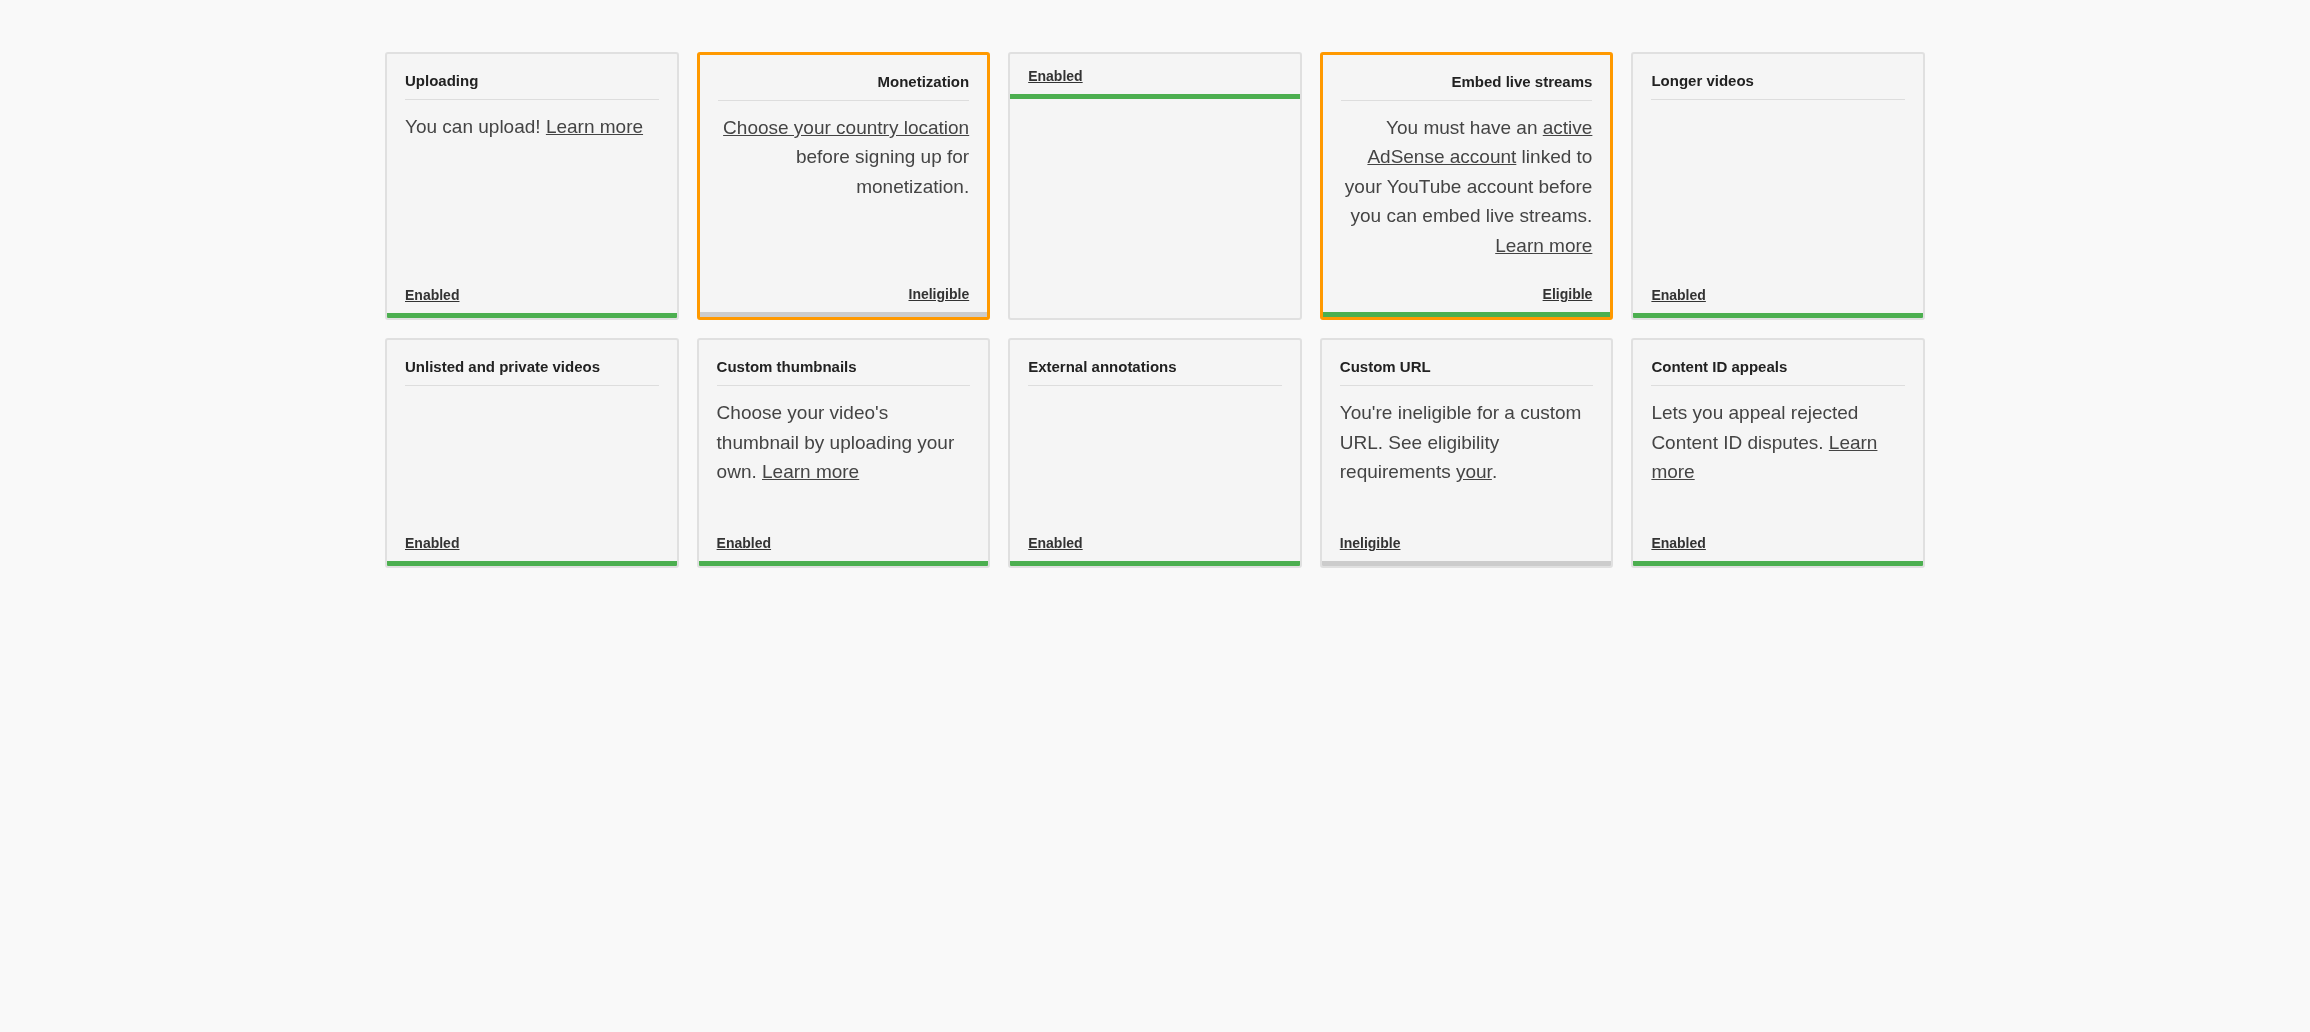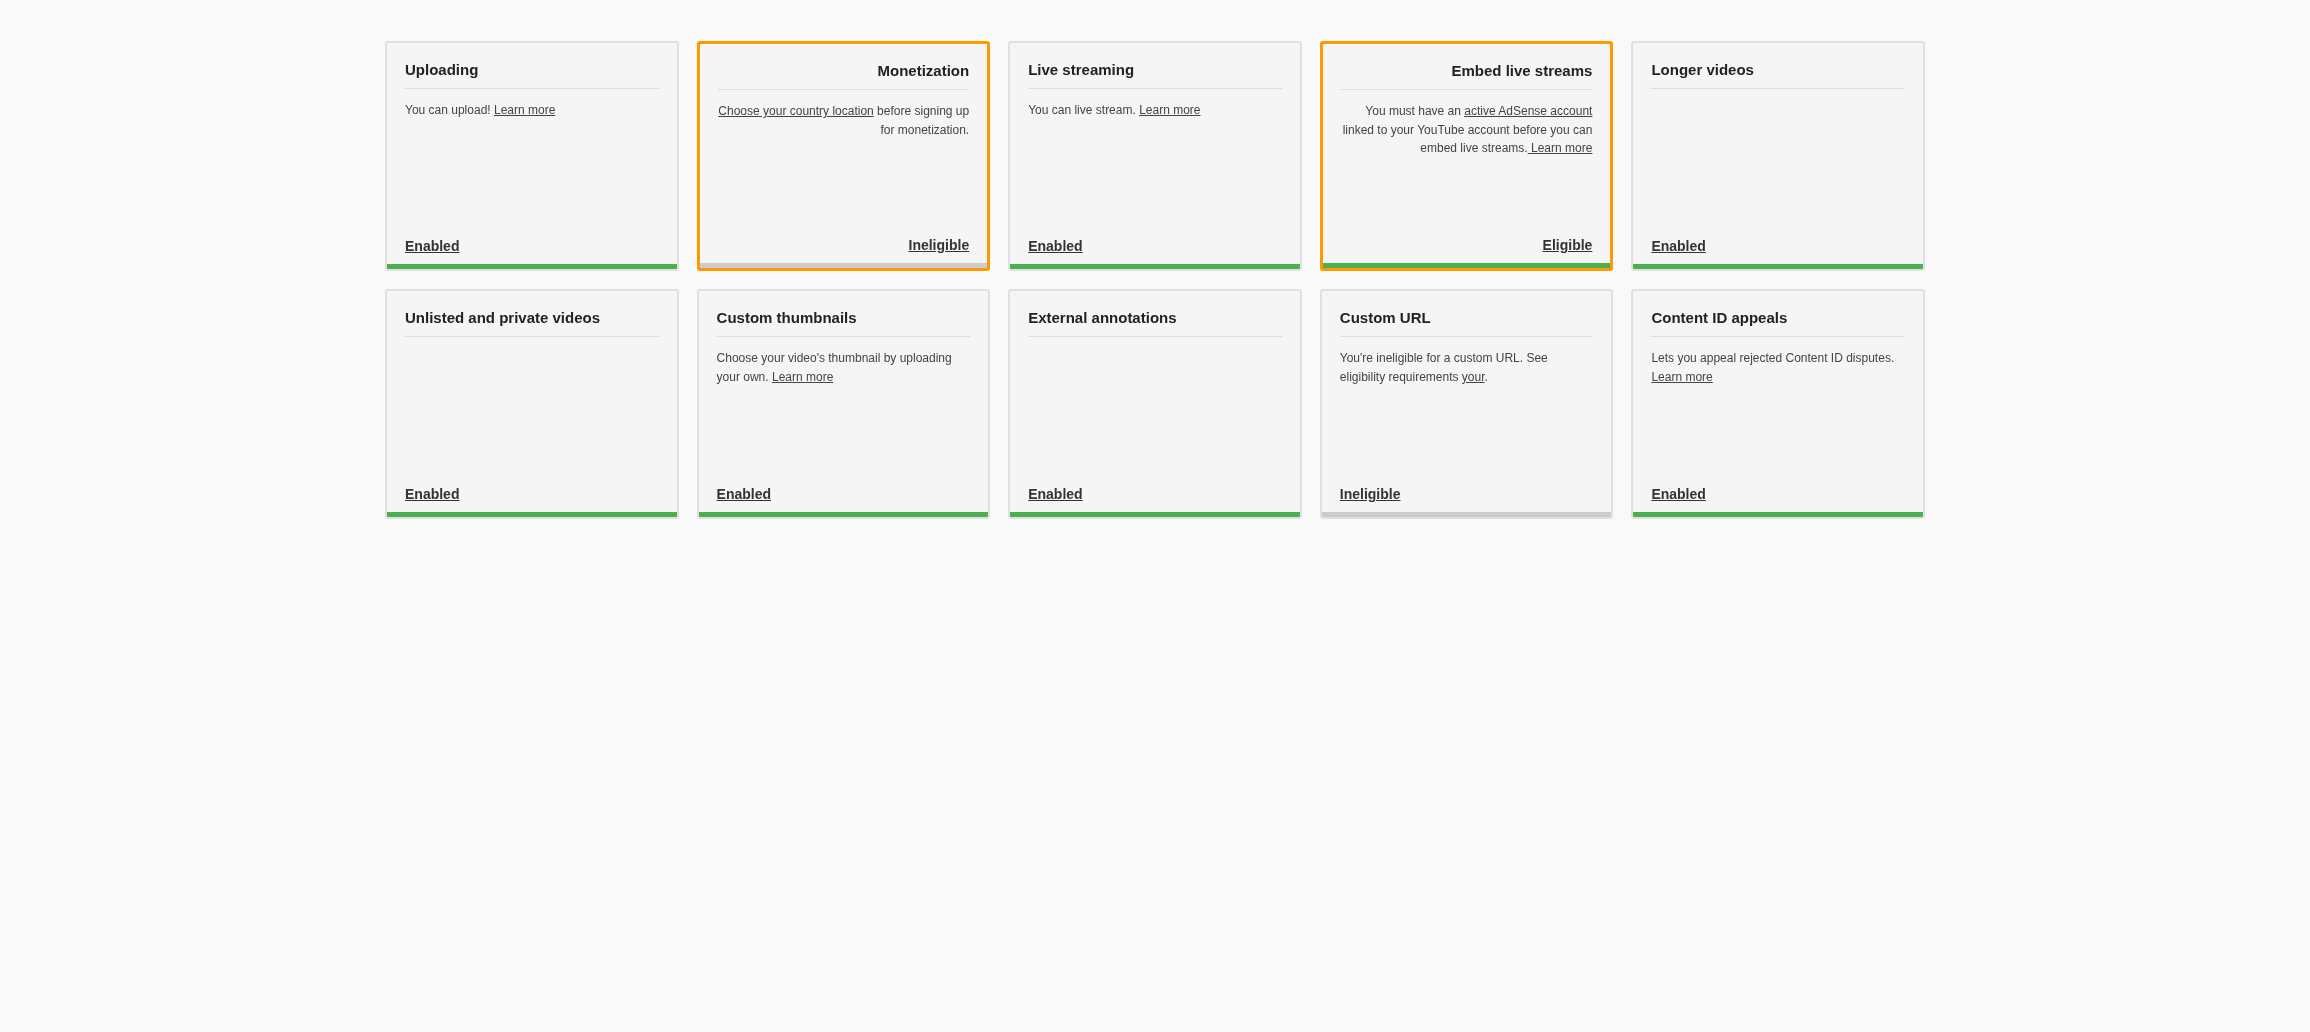--- a/index.html
+++ b/index.html
@@ -13,21 +13,21 @@
       background: #f9f9f9;
       padding: 40px 30px;
       min-height: 100vh;
     }
 
     .grid {
       display: grid;
       grid-template-columns: repeat(5, 1fr);
       gap: 18px;
       max-width: 1540px;
-      margin: 1px auto;
+      margin: 12px auto;
     }
 
     .card {
       background: #f5f5f5;
       border: 2px solid #e0e0e0;
       border-radius: 3px;
       display: flex;
       flex-direction: column;
       position: relative;
       overflow: hidden;
@@ -49,21 +49,21 @@
     .card-title {
       font-size: 15px;
       font-weight: bold;
       color: #222;
       padding-bottom: 10px;
       border-bottom: 1px solid #ddd;
       margin-bottom: 12px;
     }
 
     .card-description {
-      font-size: 12px;
+      font-size: 19px;
       color: #444;
       line-height: 1.55;
       flex: 1;
     }
 
     .card-description a {
       color: #444;
       text-decoration: underline;
       cursor: pointer;
     }
@@ -109,24 +109,20 @@
       </div>
       <div class="card highlighted">
         <div class="card-inner">
           <div class="card-title">Monetization</div>
           <div class="card-description"><a href="#">Choose your country location</a> before signing up for monetization.</div>
         </div>
         <div class="card-status">Ineligible</div>
         <div class="status-bar gray"></div>
       </div>
       <div class="card">
-        <div class="card-inner">
-          <div class="card-title">Live streaming</div>
-          <div class="card-description">You can live stream. <a href="#">Learn more</a></div>
-        </div>
         <div class="card-status">Enabled</div>
         <div class="status-bar green"></div>
       </div>
       <div class="card highlighted">
         <div class="card-inner">
           <div class="card-title">Embed live streams</div>
           <div class="card-description">You must have an <a href="#">active AdSense account</a> linked to your YouTube account before you can embed live streams.<a href="#"> Learn more</a></div>
         </div>
         <div class="card-status">Eligible</div>
         <div class="status-bar green"></div>

